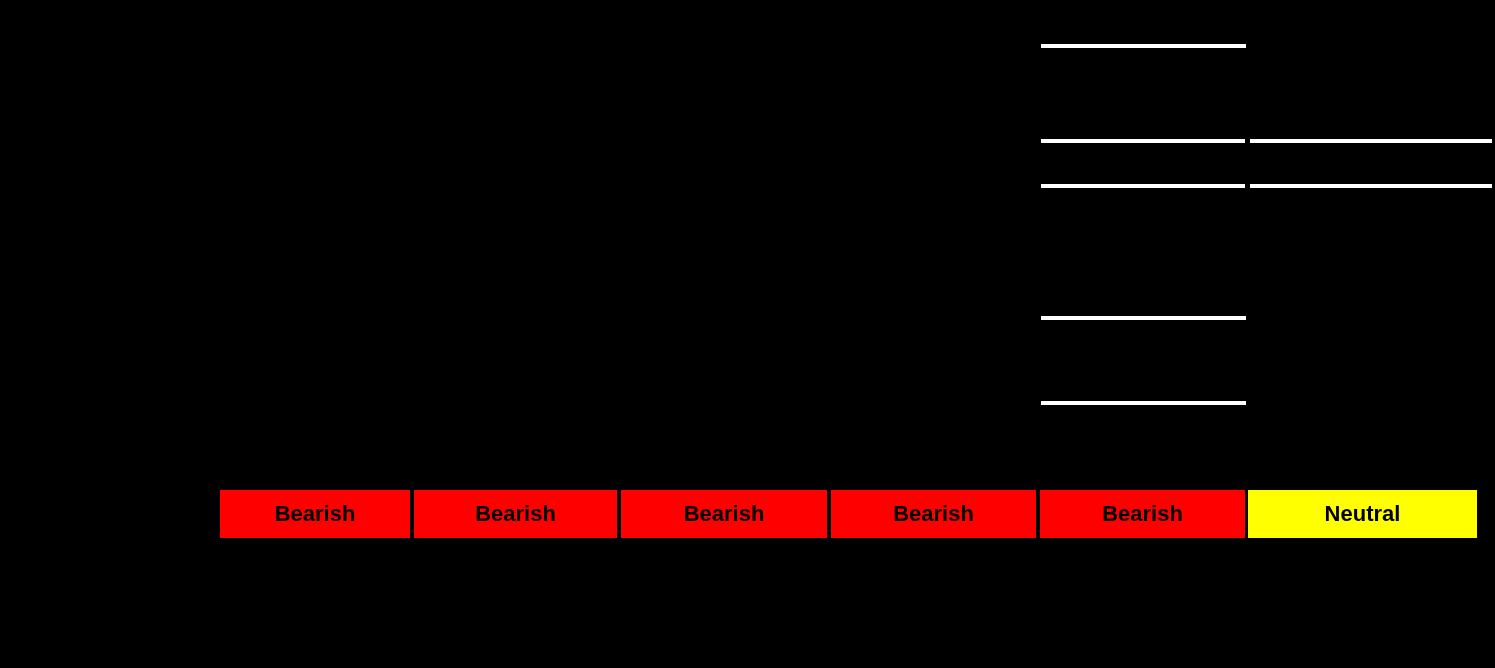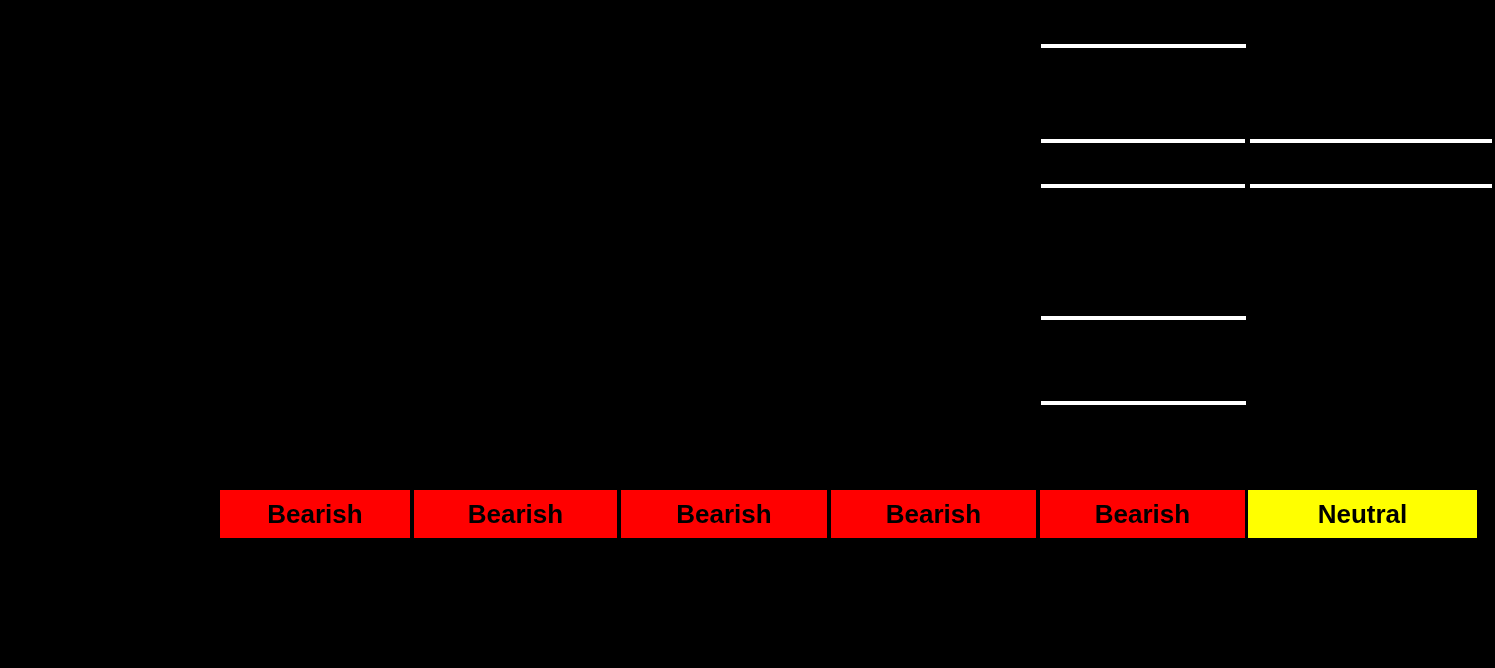--- a/index.html
+++ b/index.html
@@ -39,21 +39,21 @@
     top: 0;
     height: 48px;
     display: flex;
     align-items: center;
     justify-content: center;
     box-sizing: border-box;
   }
   .sentiment-label {
     font-family: "Liberation Sans", sans-serif;
     font-weight: bold;
-    font-size: 26px;
+    font-size: 22px;
     line-height: 34px;
     color: #000000;
     letter-spacing: 0px;
     white-space: nowrap;
   }
 </style>
 </head>
 <body>
 
 <div id="canvas">

